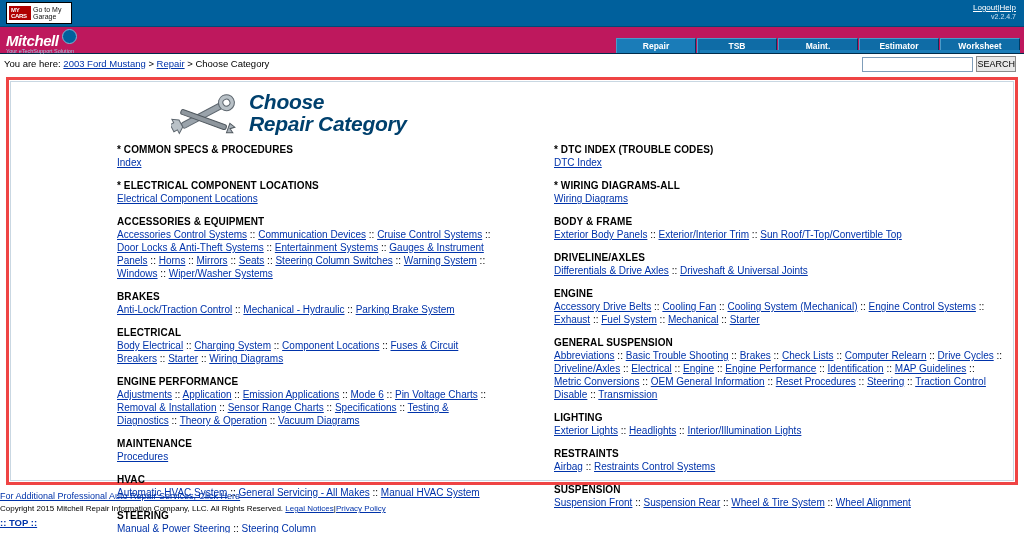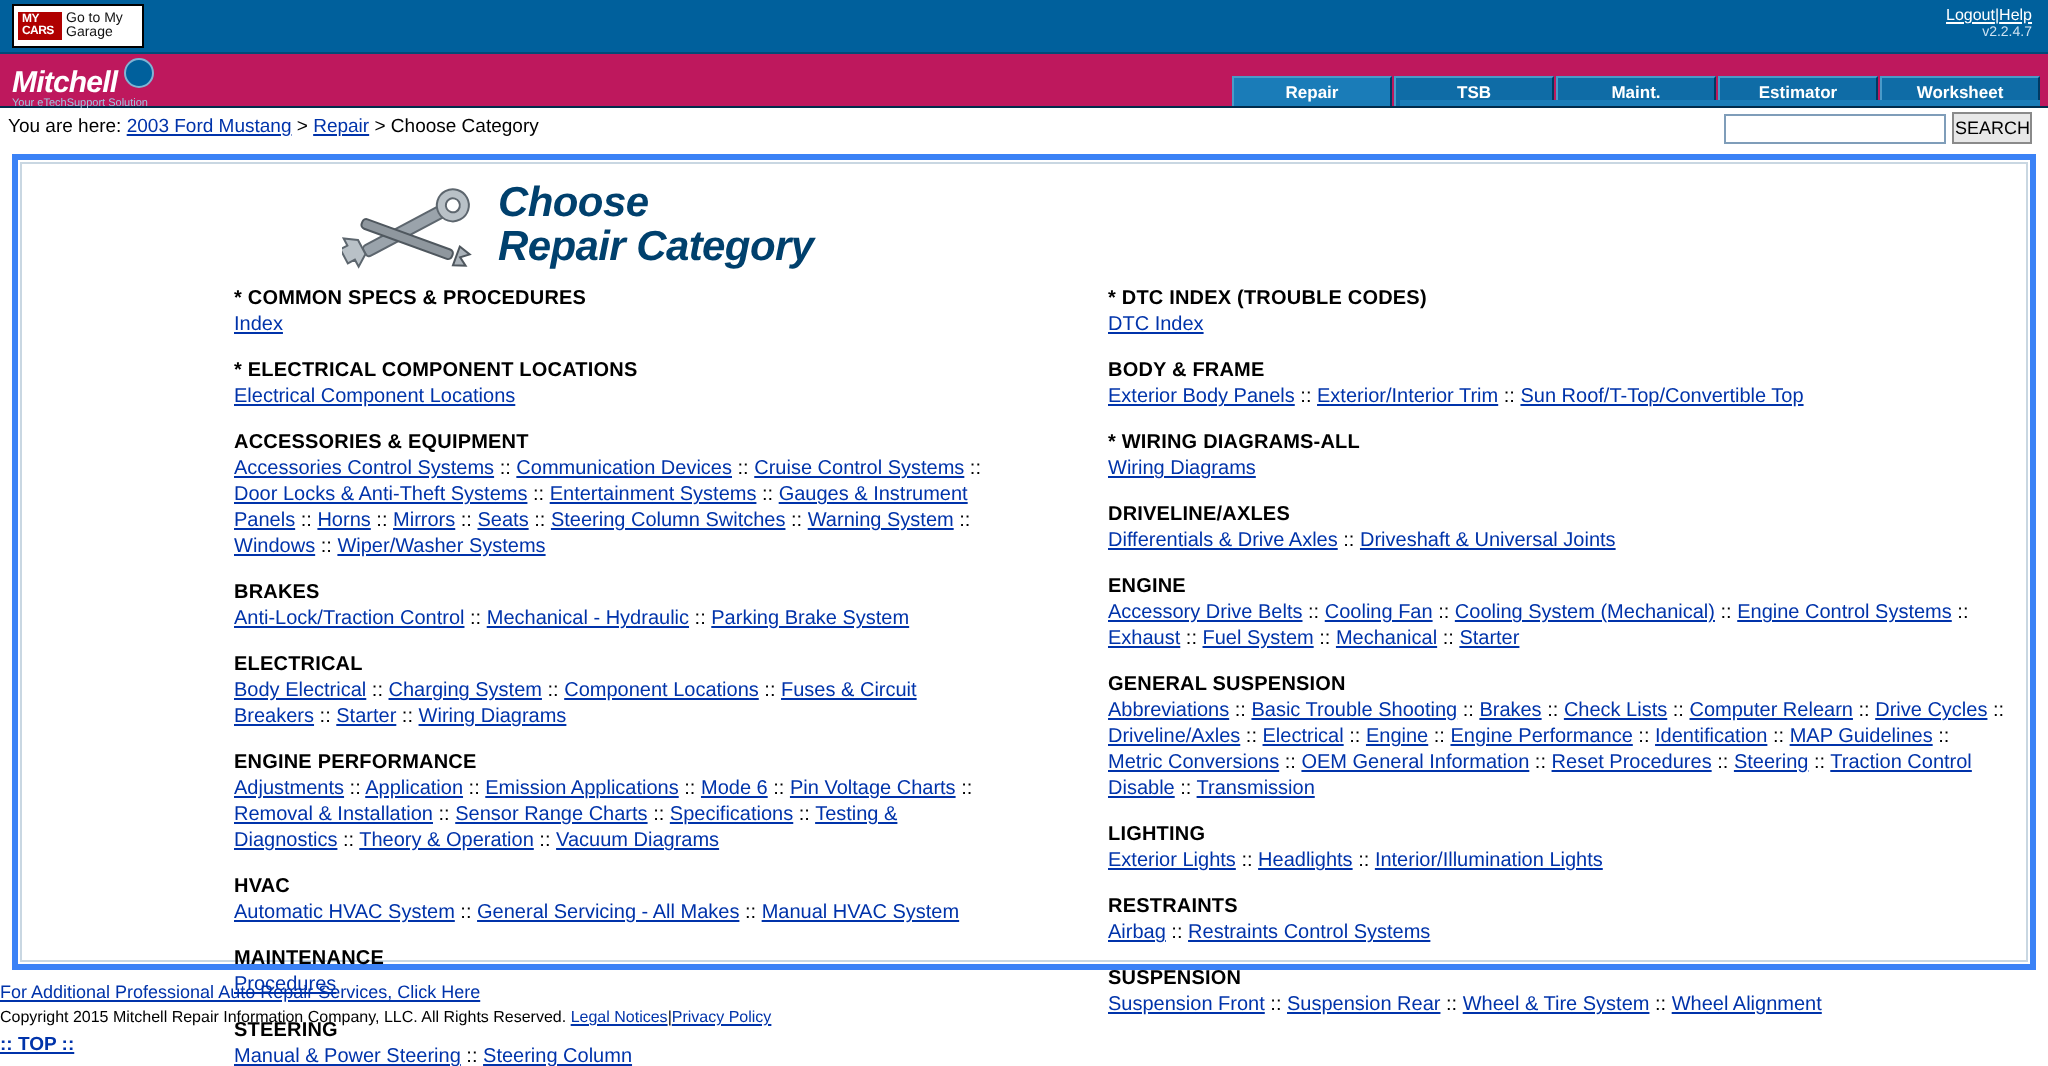--- a/index.html
+++ b/index.html
@@ -172,21 +172,21 @@
     background: #e8e8e8;
     border: 1px solid #8a8a8a;
     cursor: pointer;
   }
 
   
   .page {
     padding: 0 6px;
   }
   .panel {
-    border: 3px solid #3b82f6;
+    border: 3px solid #ef4444;
     background: #ffffff;
     height: 408px;
     position: relative;
     box-sizing: border-box;
   }
   .panel-inner {
     border: 1px solid #c9d7e2;
     margin: 1px;
     height: 400px;
     box-sizing: border-box;
@@ -373,62 +373,62 @@
           </div>
 
           <div class="group">
             <h3>ENGINE PERFORMANCE</h3>
             <div class="links">
               <a href="#">Adjustments</a><span class="sep"> :: </span><a href="#">Application</a><span class="sep"> :: </span><a href="#">Emission Applications</a><span class="sep"> :: </span><a href="#">Mode 6</a><span class="sep"> :: </span><a href="#">Pin Voltage Charts</a><span class="sep"> :: </span><a href="#">Removal &amp; Installation</a><span class="sep"> :: </span><a href="#">Sensor Range Charts</a><span class="sep"> :: </span><a href="#">Specifications</a><span class="sep"> :: </span><a href="#">Testing &amp; Diagnostics</a><span class="sep"> :: </span><a href="#">Theory &amp; Operation</a><span class="sep"> :: </span><a href="#">Vacuum Diagrams</a>
             </div>
           </div>
 
           <div class="group">
+            <h3>MAINTENANCE</h3>
+            <div class="links">
+              <a href="#">Procedures</a>
+            </div>
+          </div>
+
+          <div class="group">
             <h3>HVAC</h3>
             <div class="links">
               <a href="#">Automatic HVAC System</a><span class="sep"> :: </span><a href="#">General Servicing - All Makes</a><span class="sep"> :: </span><a href="#">Manual HVAC System</a>
             </div>
           </div>
 
           <div class="group">
-            <h3>MAINTENANCE</h3>
-            <div class="links">
-              <a href="#">Procedures</a>
-            </div>
-          </div>
-
-          <div class="group">
             <h3>STEERING</h3>
             <div class="links">
               <a href="#">Manual &amp; Power Steering</a><span class="sep"> :: </span><a href="#">Steering Column</a>
             </div>
           </div>
 
         </div>
 
         <div class="col col-right">
 
           <div class="group">
             <h3>* DTC INDEX (TROUBLE CODES)</h3>
             <div class="links">
               <a href="#">DTC Index</a>
             </div>
           </div>
 
           <div class="group">
+            <h3>* WIRING DIAGRAMS-ALL</h3>
+            <div class="links">
+              <a href="#">Wiring Diagrams</a>
+            </div>
+          </div>
+
+          <div class="group">
             <h3>BODY &amp; FRAME</h3>
             <div class="links">
               <a href="#">Exterior Body Panels</a><span class="sep"> :: </span><a href="#">Exterior/Interior Trim</a><span class="sep"> :: </span><a href="#">Sun Roof/T-Top/Convertible Top</a>
-            </div>
-          </div>
-
-          <div class="group">
-            <h3>* WIRING DIAGRAMS-ALL</h3>
-            <div class="links">
-              <a href="#">Wiring Diagrams</a>
             </div>
           </div>
 
           <div class="group">
             <h3>DRIVELINE/AXLES</h3>
             <div class="links">
               <a href="#">Differentials &amp; Drive Axles</a><span class="sep"> :: </span><a href="#">Driveshaft &amp; Universal Joints</a>
             </div>
           </div>
 

